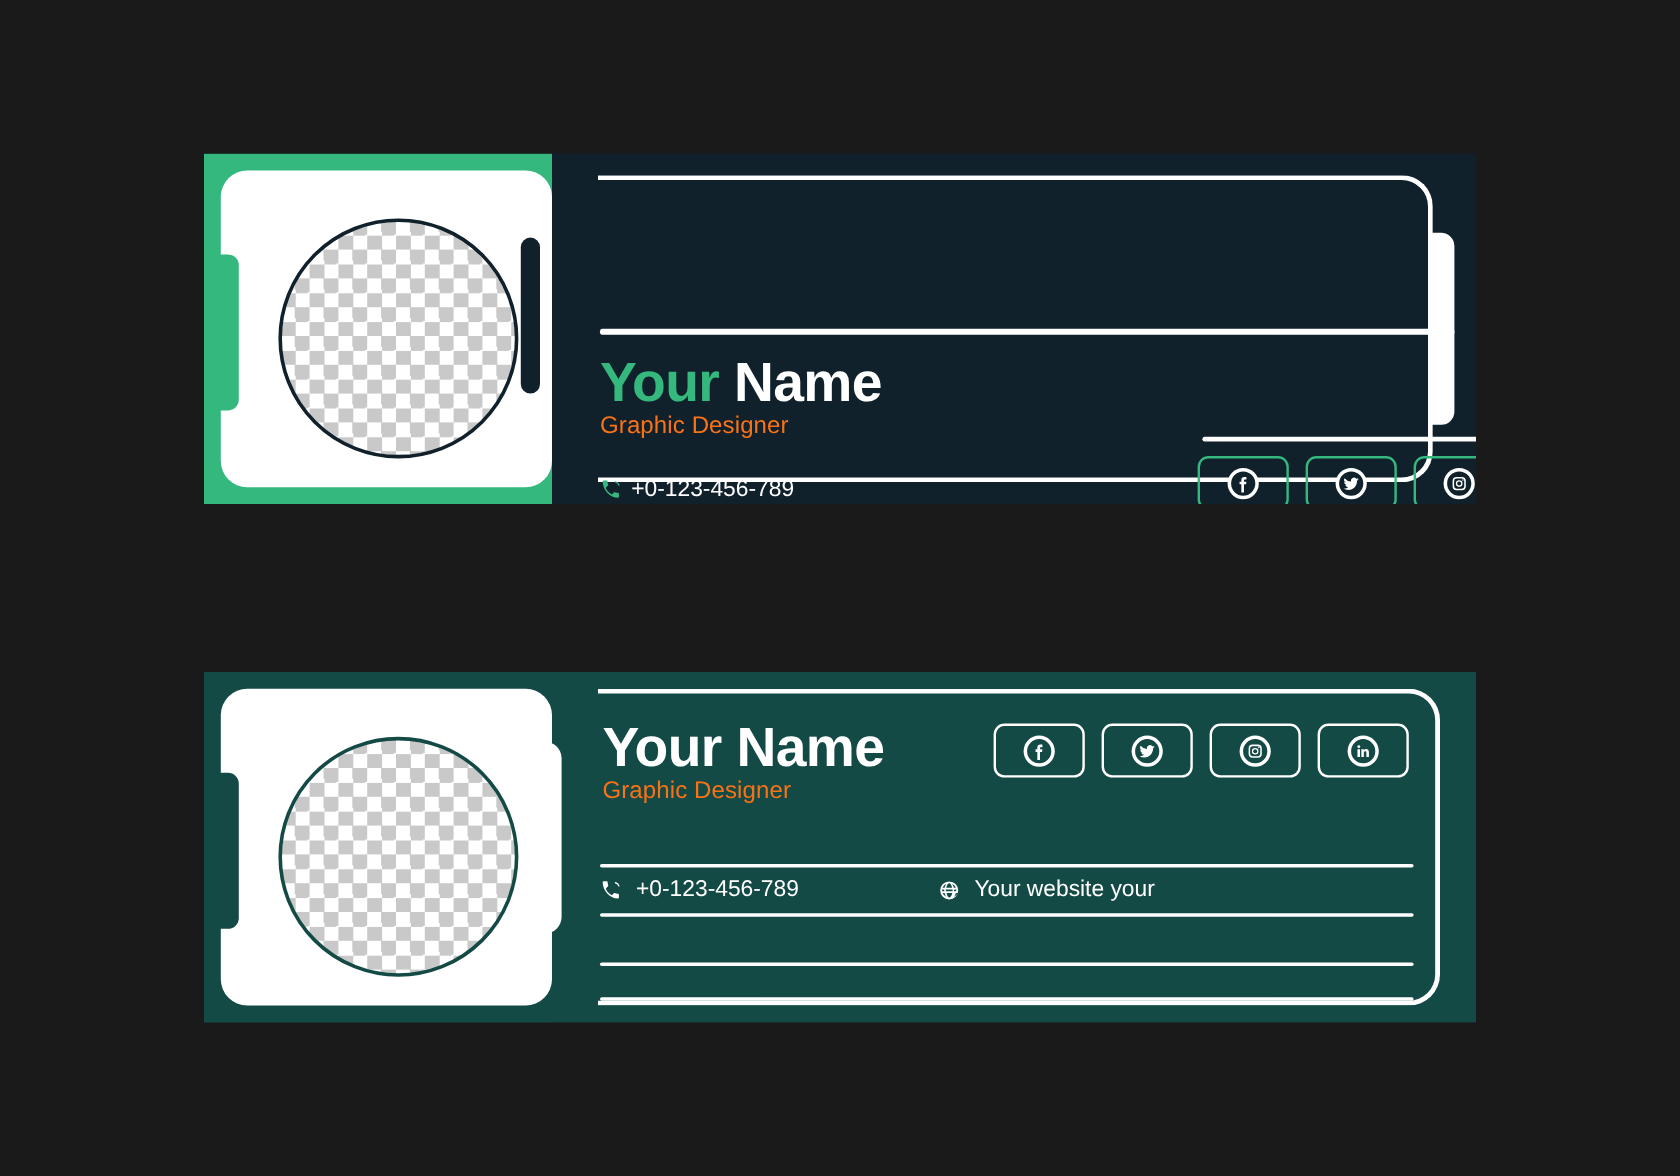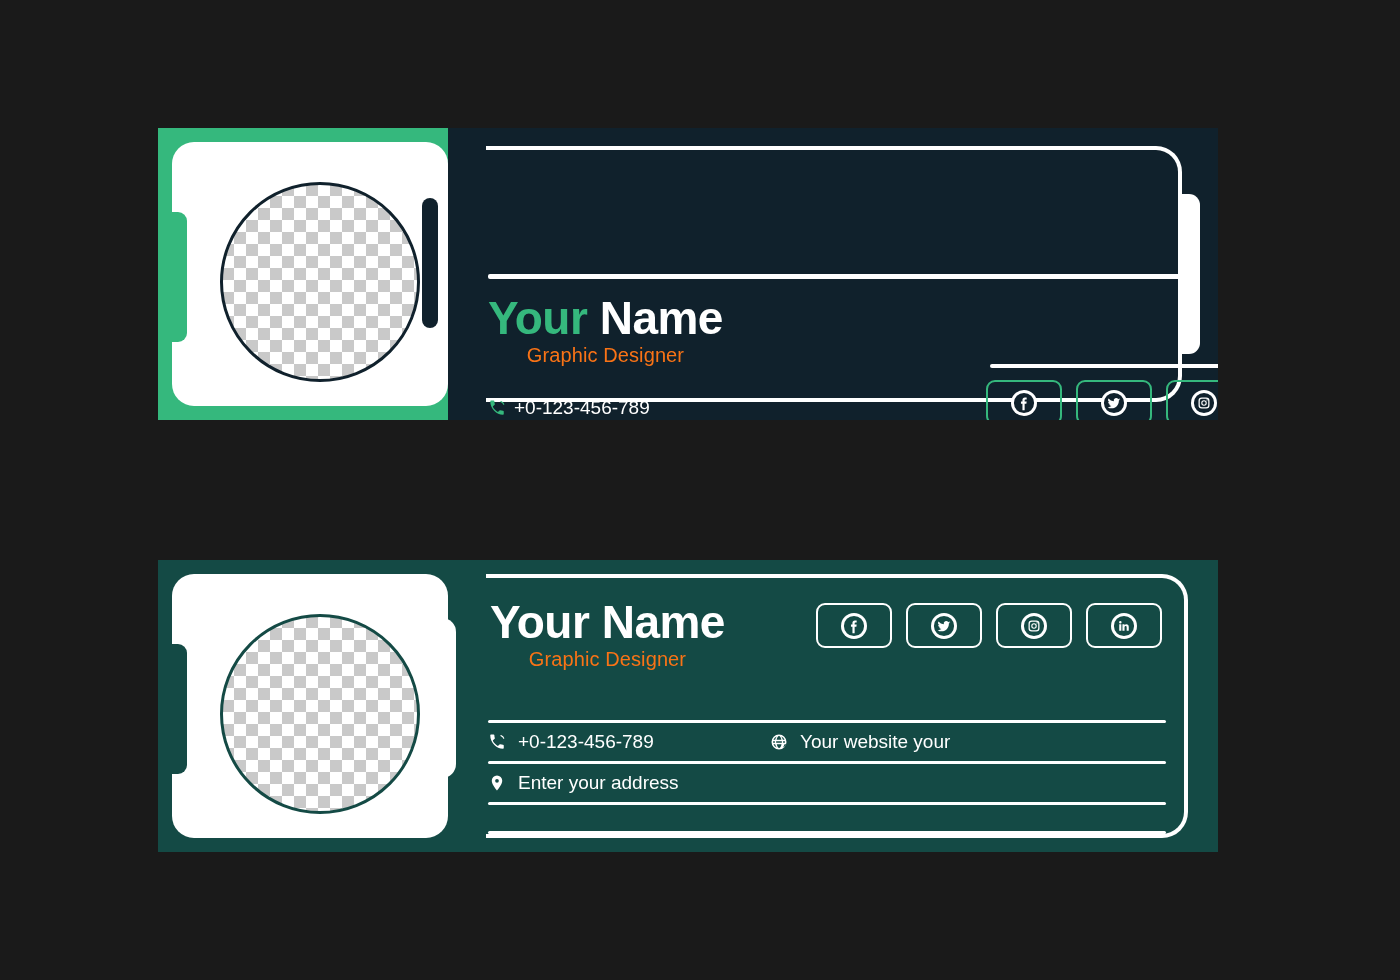--- a/index.html
+++ b/index.html
@@ -9,25 +9,24 @@
     height: 980px;
     background: #1a1a1a;
     font-family: "Liberation Sans", sans-serif;
     overflow: hidden;
     position: relative;
   }
 
   
   .card {
     position: absolute;
-    left: 158px;
+    left: 170px;
     width: 1060px;
     height: 292px;
     overflow: hidden;
-    text-align: center;
   }
   #card-top    { top: 128px; background: #10212c; }
   #card-bottom { top: 560px; background: #144a45; }
 
   
   .photo-zone {
     position: absolute;
     left: 0; top: 0;
     width: 290px;
     height: 100%;
@@ -405,25 +404,17 @@
         <span class="cb-icon">
           <svg width="18" height="18" viewBox="0 0 24 24" fill="currentColor">
               <path d="M12 2a10 10 0 1 0 0 20 10 10 0 0 0 0-20zm0 2c1.2 0 2.6 1.9 3.2 5H8.8C9.4 5.9 10.8 4 12 4zM6.8 9H4.6A8 8 0 0 1 9 4.7C8.1 5.8 7.3 7.3 6.8 9zm-2.6 2h2.3a18 18 0 0 0 0 2H4.2a8 8 0 0 1 0-2zm.4 4h2.2c.5 1.7 1.3 3.2 2.2 4.3A8 8 0 0 1 4.6 15zm4.4 0h6.4c-.6 3.1-2 5-3.2 5s-2.6-1.9-3.2-5zm6.8-2H8.2a16 16 0 0 1 0-2h7.6a16 16 0 0 1 0 2zm1.4 6.3c.9-1.1 1.7-2.6 2.2-4.3h2.2a8 8 0 0 1-4.4 4.3zM19.8 13h-2.3a18 18 0 0 0 0-2h2.3a8 8 0 0 1 0 2zm-.4-4h-2.2c-.5-1.7-1.3-3.2-2.2-4.3A8 8 0 0 1 19.4 9z"></path>
             </svg>
         </span>
         <span class="cb-text">Your website your</span>
       </div>
     </div>
     <div class="cb-line"></div>
     <div class="cb-row">
-      <div class="cb-cell wide">
-        <span class="cb-icon">
-          <svg width="18" height="18" viewBox="0 0 24 24" fill="currentColor">
-              <path d="M12 2a7 7 0 0 0-7 7c0 5.3 7 13 7 13s7-7.7 7-13a7 7 0 0 0-7-7zm0 9.5A2.5 2.5 0 1 1 12 6.5a2.5 2.5 0 0 1 0 5z"></path>
-            </svg>
-        </span>
-        <span class="cb-text">Enter your address</span>
-      </div>
     </div>
     <div class="cb-line"></div>
     <div class="cb-line" style="margin-top:26px;"></div>
   </div>
 </div>
 
 </body></html>

